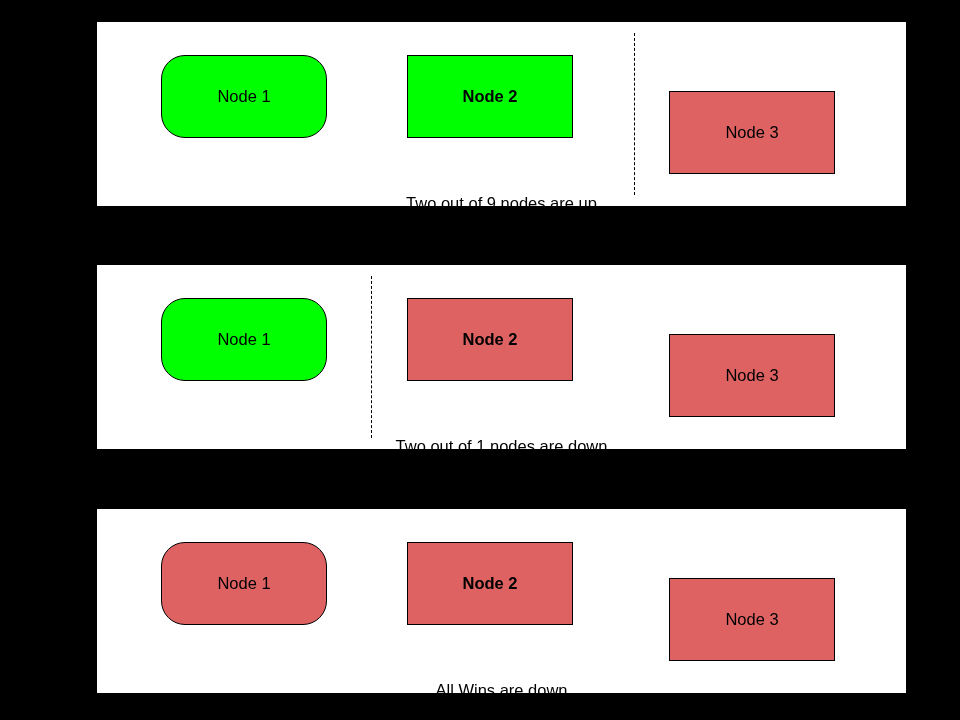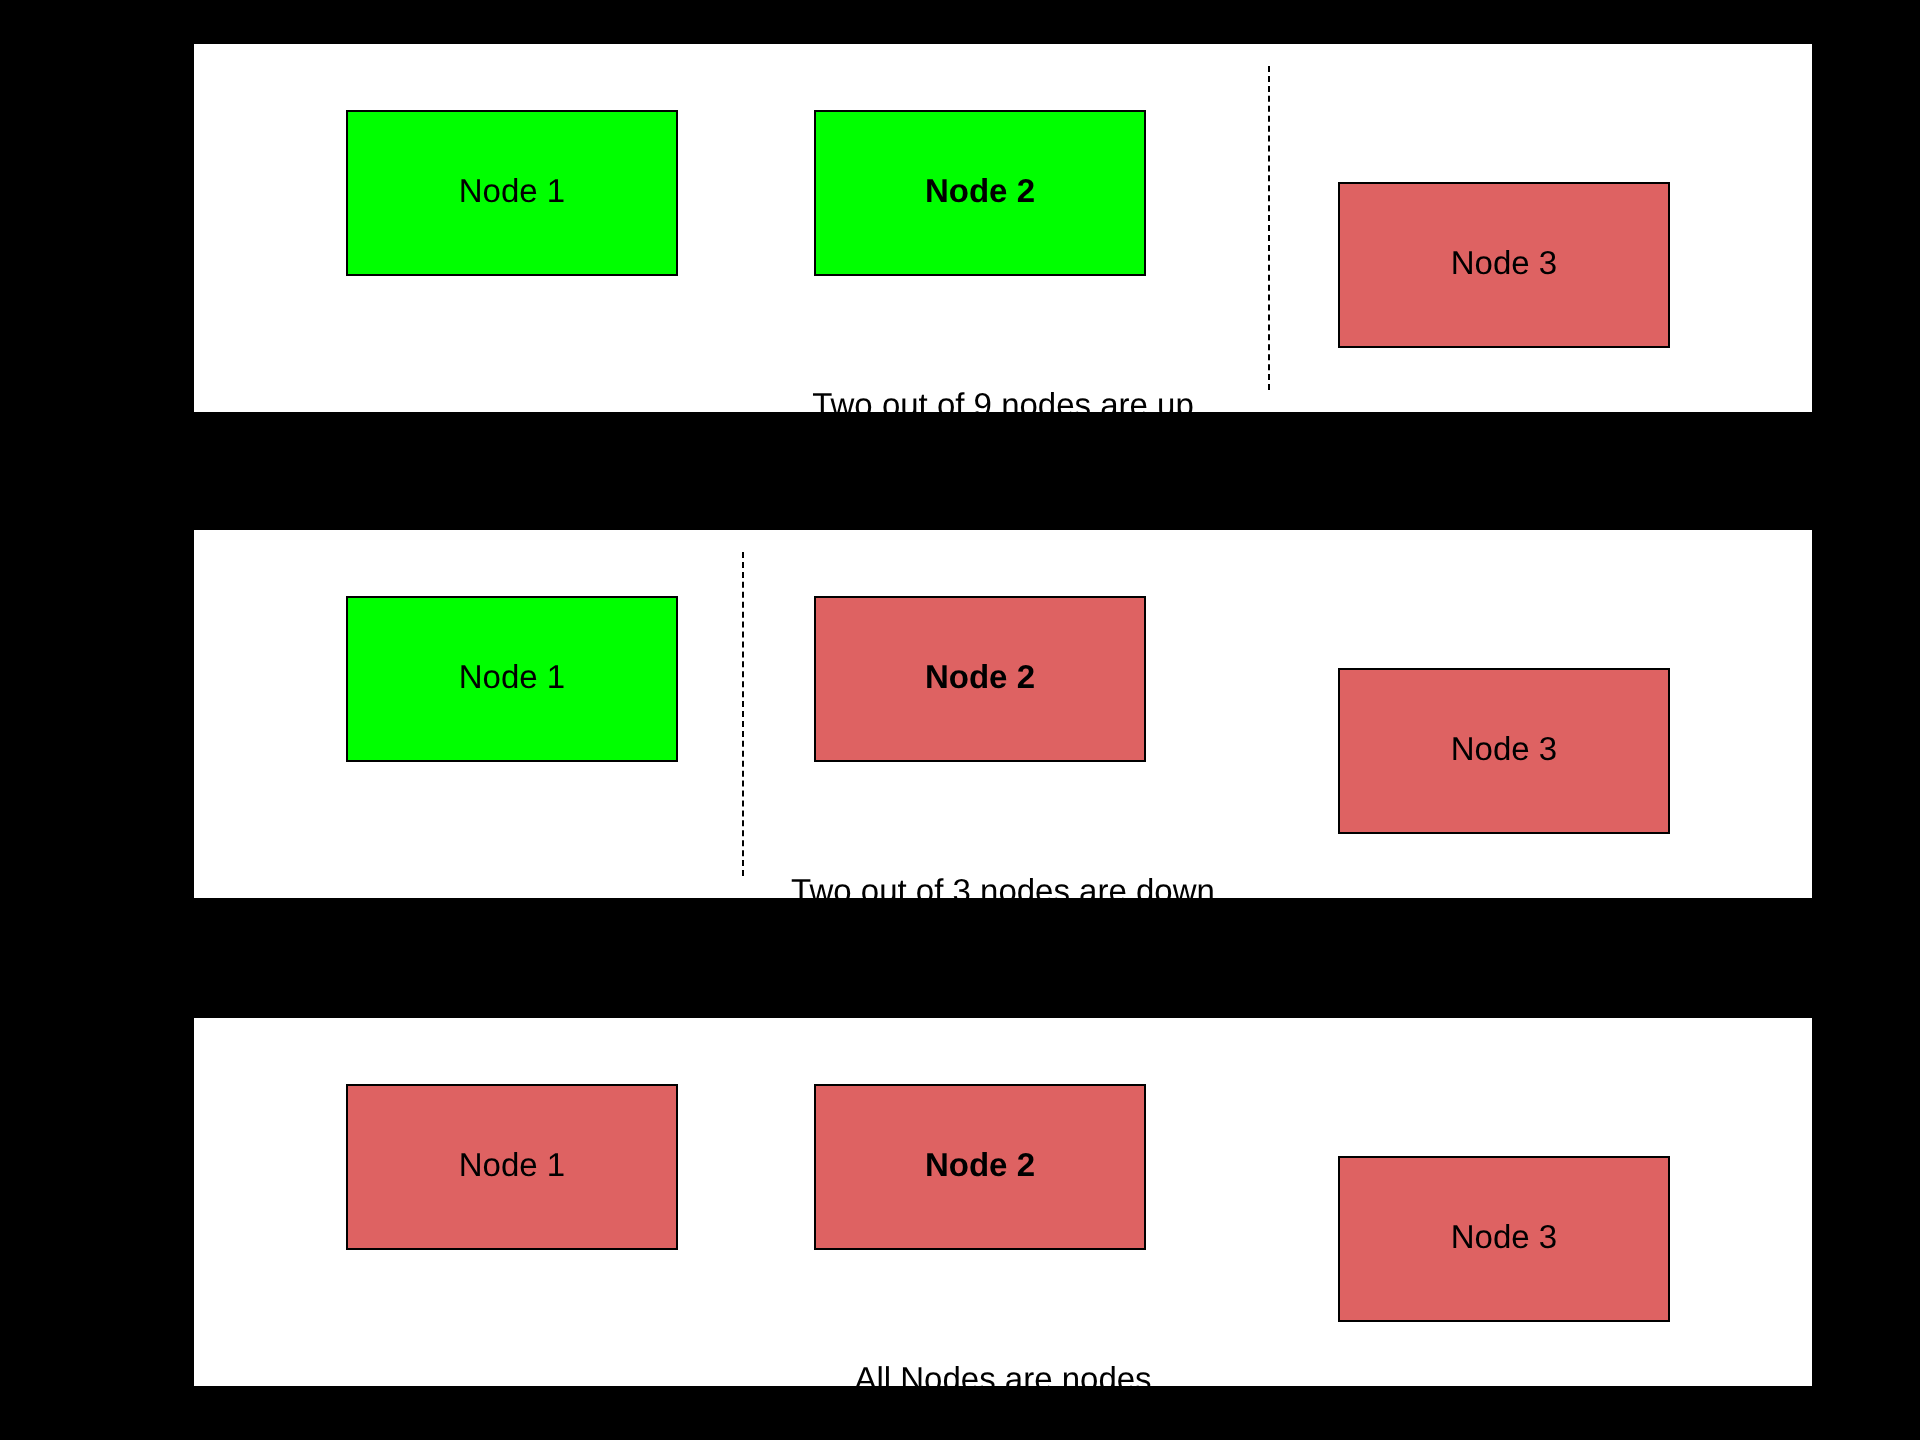--- a/index.html
+++ b/index.html
@@ -44,21 +44,21 @@
     box-sizing: border-box;
     display: flex;
     align-items: center;
     justify-content: center;
     color: #000000;
     font-size: 16.5px;
     font-family: "Liberation Sans", sans-serif;
     line-height: 1;
   }
 
-  .node-box.slot-0 { left: 76px;  }
+  .node-box.slot-0 { left: 64px; border-radius: 24px;  }
   .node-box.slot-1 { left: 310px; font-weight: bold; }
   .node-box.slot-2 { left: 572px; margin-top: 36px; }
   .node-box { top: 33px; }
 
   .divider {
     position: absolute;
     top: 11px;
     height: 162px;
     width: 0;
     border-left: 1.5px dashed #000000;
@@ -107,35 +107,35 @@
       <span>Node 1</span>
     </div>
     <div class="node-box slot-1" style="background: rgb(222, 98, 98);">
       <span>Node 2</span>
     </div>
     <div class="node-box slot-2" style="background: rgb(222, 98, 98);">
       <span>Node 3</span>
     </div>
     <div class="divider pos-left"></div>
     <div class="caption">
-      <span class="cap-line">Two out of 3 nodes are down</span>
+      <span class="cap-line">Two out of 1 nodes are down</span>
       <span class="cap-line">Majority Fails &amp; Cluster Stops</span>
     </div>
   </div>
 
   <div class="panel" id="panel-2">
     <div class="node-box slot-0" style="background: rgb(222, 98, 98);">
       <span>Node 1</span>
     </div>
     <div class="node-box slot-1" style="background: rgb(222, 98, 98);">
       <span>Node 2</span>
     </div>
     <div class="node-box slot-2" style="background: rgb(222, 98, 98);">
       <span>Node 3</span>
     </div>
 
     <div class="caption">
-      <span class="cap-line">All Nodes are nodes</span>
+      <span class="cap-line">All Wins are down</span>
       
     </div>
   </div>
 
 </div>
 
 </body></html>

